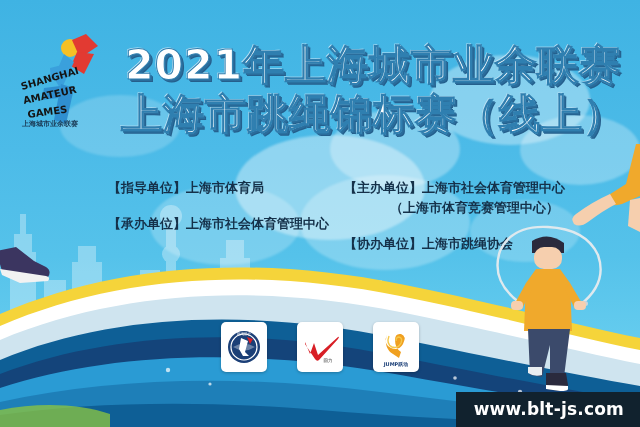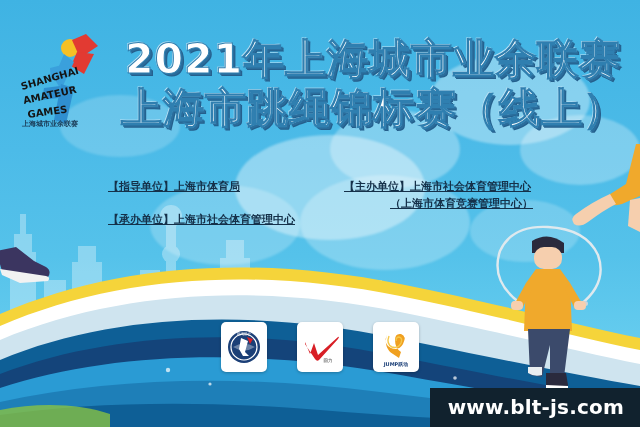--- a/index.html
+++ b/index.html
@@ -29,21 +29,21 @@
   .skyline{position:absolute;left:0;bottom:75px;width:400px;height:190px;opacity:.32;}
 
   
   .waves{position:absolute;left:0;bottom:0;width:640px;height:175px;}
 
   
   .brandlogo{position:absolute;left:14px;top:28px;width:104px;height:100px;}
   .brandlogo svg{display:block;}
 
   
-  .titleblock{position:absolute;left:118px;top:38px;width:510px;text-align:center;}
+  .titleblock{position:absolute;left:118px;top:44px;width:510px;text-align:center;}
   .title-line{
     font-family:"DejaVu Sans","Liberation Sans",sans-serif;
     font-weight:bold;
     color:#ffffff;
     letter-spacing:1px;
     line-height:1.05;
     -webkit-text-stroke:1px #2f7fb0;
     text-shadow:
        2px 2px 0 #2a6d9c,
        3px 3px 0 #255f8c,
@@ -53,22 +53,22 @@
   .t2{font-size:41px;margin-top:6px;}
 
   
   .info{position:absolute;left:0;top:178px;width:640px;height:110px;}
   .info-col{position:absolute;top:0;}
   .col-left{left:108px;width:240px;}
   .col-right{left:344px;width:260px;}
   .info-row{margin-bottom:16px;}
   .info-line{
     font-family:"DejaVu Sans","Liberation Sans",sans-serif;
-    font-size:11px;color:#15314a;font-weight:bold;
-    line-height:1.55;white-space:nowrap;text-decoration:underline;
+    font-size:13px;color:#15314a;font-weight:bold;
+    line-height:1.55;white-space:nowrap;
   }
   .info-line.indent{padding-left:42px;}
   .info-line.indent2{padding-left:46px;}
 
   
   .date{
     position:absolute;left:0;top:288px;width:640px;text-align:center;
     font-family:"DejaVu Sans","Liberation Sans",sans-serif;
     font-size:12px;font-weight:bold;color:#17384f;letter-spacing:.5px;
   }
@@ -91,21 +91,21 @@
   .limb{position:absolute;right:0px;top:140px;width:70px;height:120px;}
 
   
   .watermark{
     position:absolute;right:0;bottom:0;
     background:#11222e;
     padding:7px 16px 8px 18px;
   }
   .watermark span{
     font-family:"DejaVu Sans","Liberation Sans",sans-serif;
-    font-size:20px;font-weight:bold;color:#ffffff;letter-spacing:.2px;
+    font-size:17px;font-weight:bold;color:#ffffff;letter-spacing:.2px;
   }
 </style>
 </head>
 <body>
 
 <div class="poster">
 
   <div class="cloud cl6"></div>
   <div class="cloud cl3"></div>
   <div class="cloud cl2"></div>
@@ -171,20 +171,21 @@
         <div class="info-line"><span>【承办单位】</span><span>上海市社会体育管理中心</span></div>
       </div>
     </div>
 
     <div class="info-col col-right">
       <div class="info-row">
         <div class="info-line"><span>【主办单位】</span><span>上海市社会体育管理中心</span></div>
         <div class="info-line indent2"><span>（上海市体育竞赛管理中心）</span></div>
       </div>
       <div class="info-row">
+        <div class="info-line"><span>【协办单位】</span><span>上海市跳绳协会</span></div>
       </div>
     </div>
   </div>
 
   <div class="date">2021年8月18日-9月17日</div>
 
   <svg class="waves" viewBox="0 0 640 175" preserveAspectRatio="none">
     <path d="M0,62 C120,10 260,4 400,32 C500,52 580,74 640,86 L640,175 L0,175 Z" fill="#f5d43a"></path>
     <path d="M0,74 C120,22 260,16 400,44 C500,64 580,86 640,98 L640,175 L0,175 Z" fill="#ffffff"></path>
     <path d="M0,88 C120,38 260,32 400,60 C500,80 580,100 640,112 L640,175 L0,175 Z" fill="#cfe4ef"></path>

